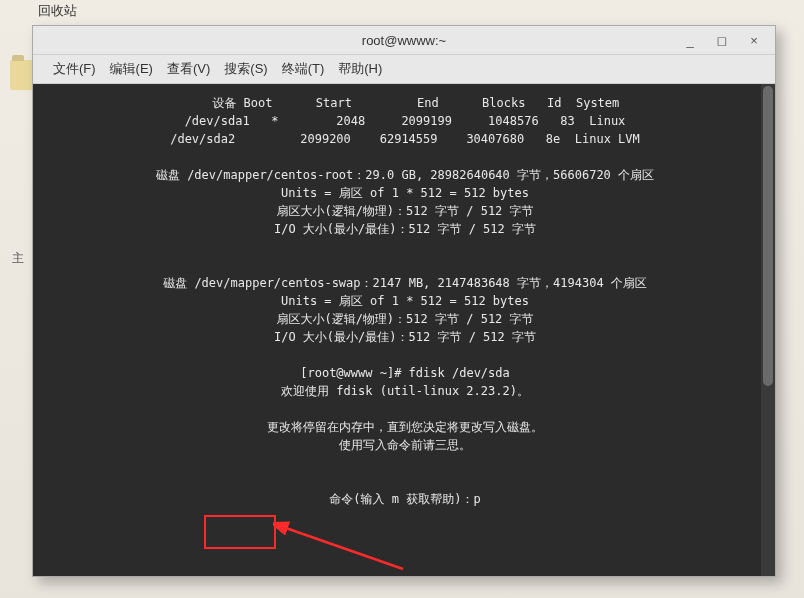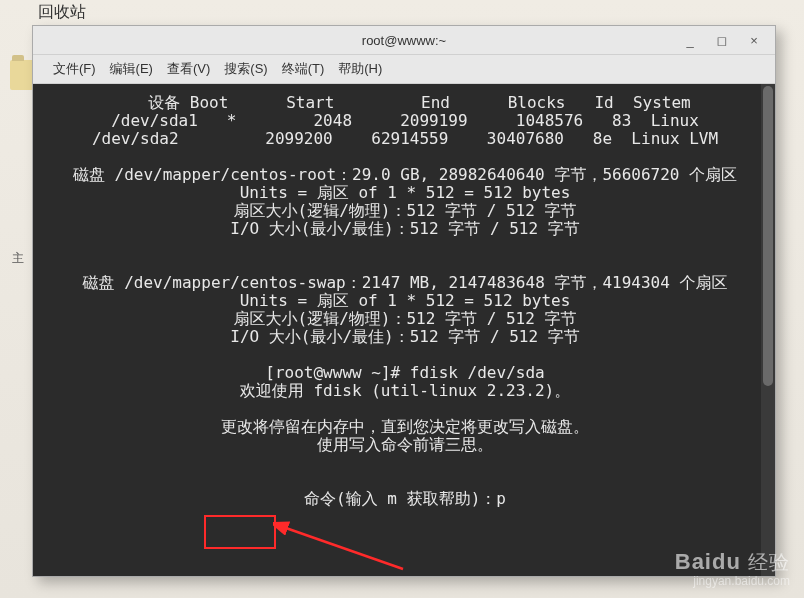--- a/index.html
+++ b/index.html
@@ -14,21 +14,21 @@
   }
   .desktop {
     position: absolute;
     inset: 0;
     background: linear-gradient(to bottom, #f0ece4 0%, #e8e4dc 100%);
   }
   .desktop-icon {
     position: absolute;
     top: 2px;
     left: 38px;
-    font-size: 16px;
+    font-size: 13px;
     color: #333;
     text-align: center;
   }
   .folder {
     position: absolute;
     top: 60px;
     left: 10px;
     width: 40px;
     height: 30px;
     background: #e9d89a;
@@ -107,21 +107,21 @@
     border-bottom: 1px solid #d0d0d0;
   }
   .menu-item {
     cursor: pointer;
   }
   .terminal {
     flex: 1;
     background: #2b2b2b;
     color: #e8e8e8;
     font-family: "WenQuanYi Micro Hei Mono", "Noto Sans Mono CJK", "DejaVu Sans Mono", monospace;
-    font-size: 16px;
+    font-size: 12px;
     line-height: 18px;
     padding: 10px 4px 4px 6px;
     white-space: pre;
     overflow: hidden;
     position: relative;
   }
   .hl-box {
     position: absolute;
     border: 2px solid #ff2a2a;
     width: 68px;
@@ -234,19 +234,13 @@
         <defs>
           <marker id="ah" markerWidth="10" markerHeight="10" refX="2" refY="3" orient="auto">
             <path d="M0,0 L0,6 L8,3 z" fill="#ff2a2a"></path>
           </marker>
         </defs>
         <line x1="130" y1="70" x2="10" y2="28" stroke="#ff2a2a" stroke-width="2.5" marker-end="url(#ah)"></line>
       </svg>
     </div>
   </div>
 
-  <div class="watermark">
-    <div class="brand">
-      <span>Baidu</span>&nbsp;<span class="cn">经验</span>
-    </div>
-    <div class="url">jingyan.baidu.com</div>
-  </div>
 </div>
 
 </body></html>

